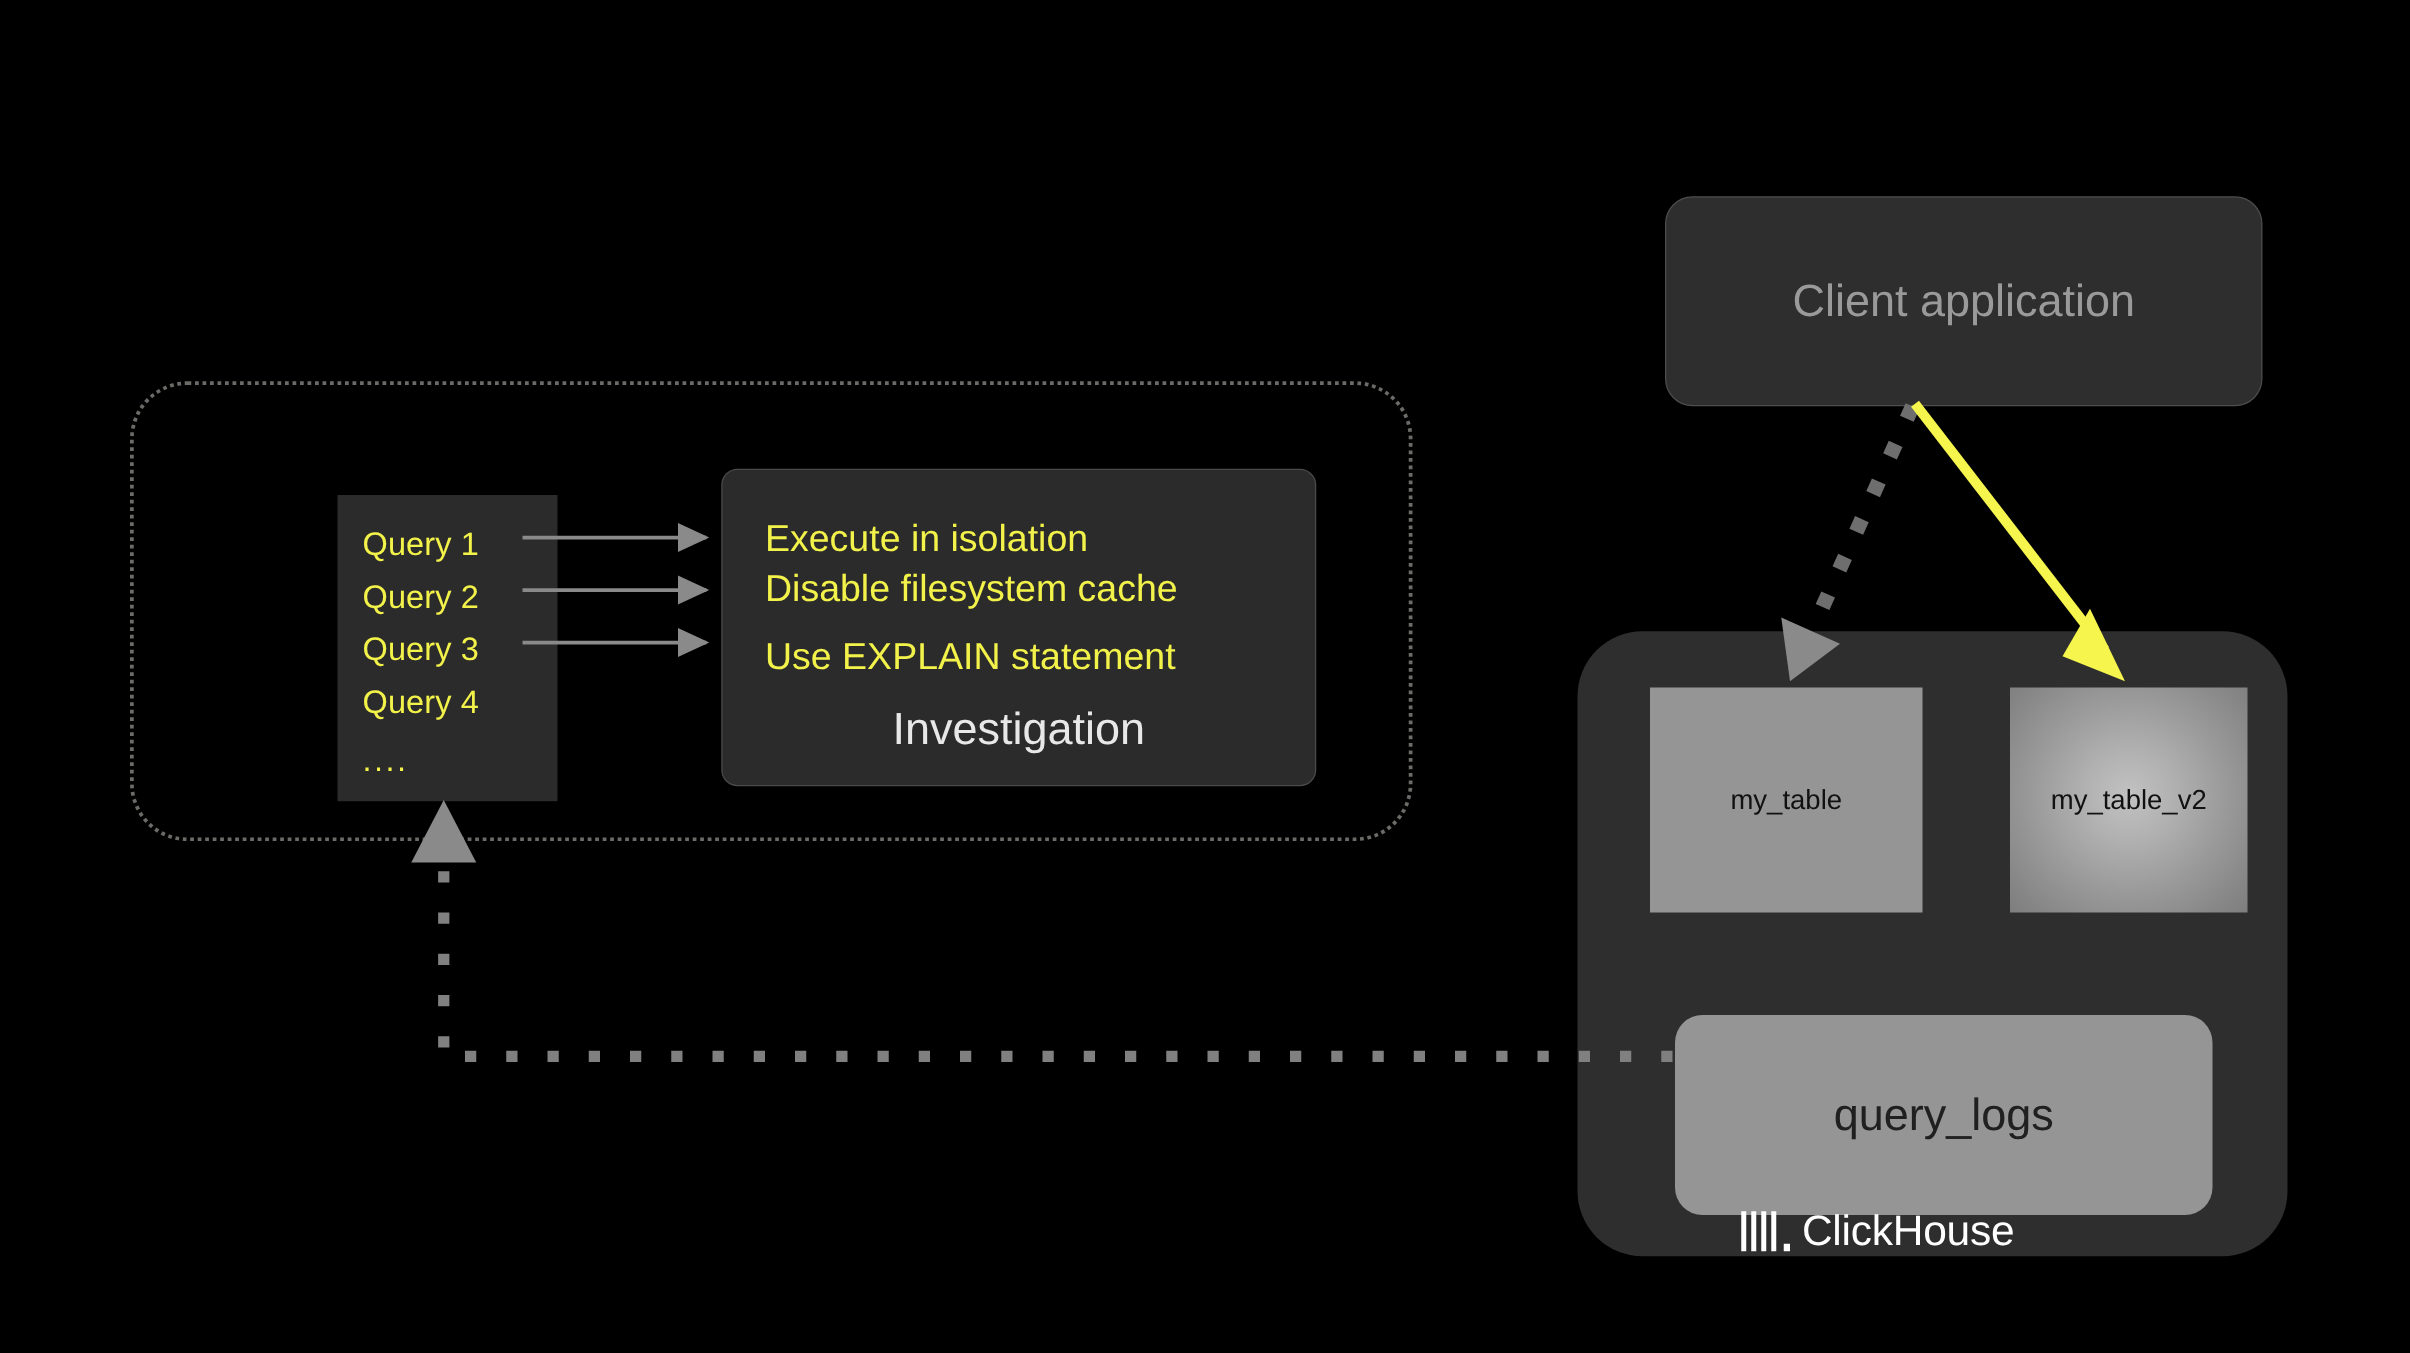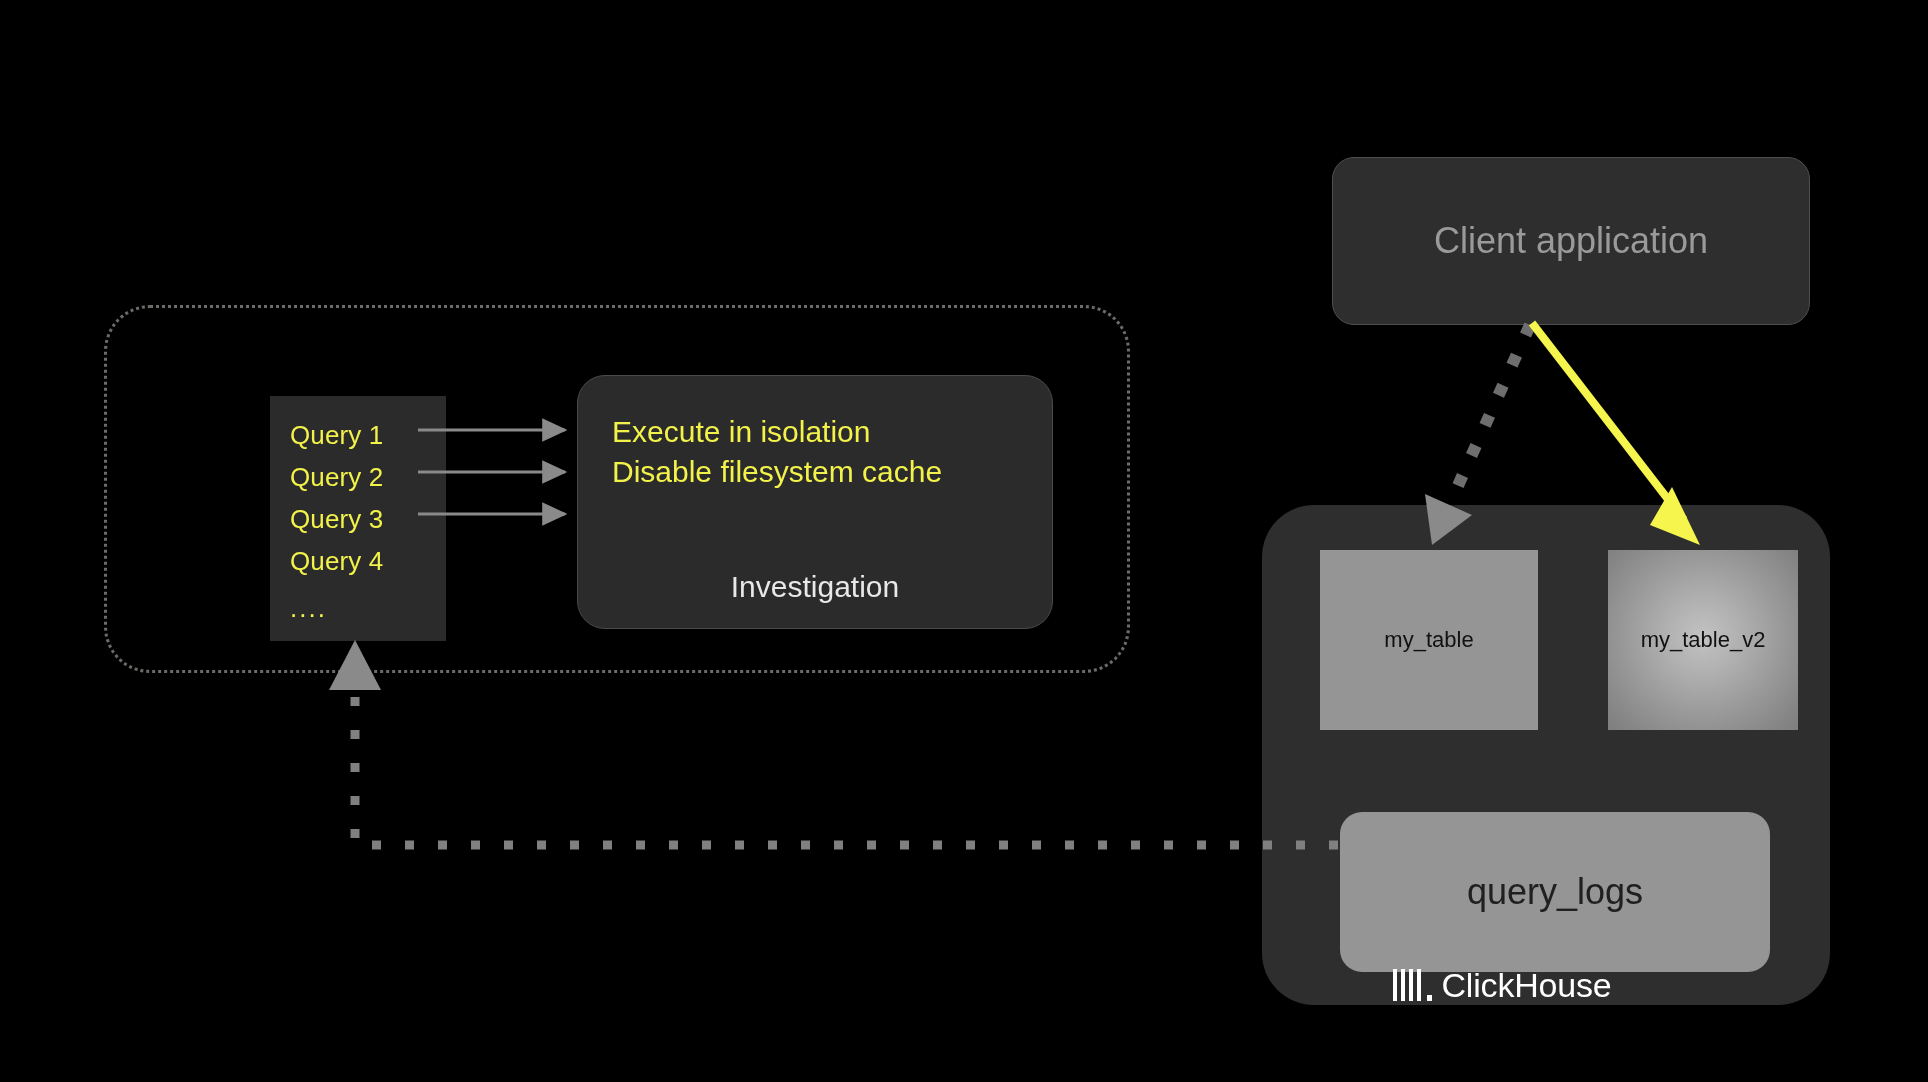--- a/index.html
+++ b/index.html
@@ -71,40 +71,40 @@
 
   
   .investigation-box {
     position: absolute;
     left: 577px;
     top: 375px;
     width: 476px;
     height: 254px;
     background: #2b2b2b;
     border: 1px solid #4a4a4a;
-    border-radius: 28px;
+    border-radius: 13px;
     box-sizing: border-box;
     z-index: 3;
     padding: 36px 0 0 34px;
   }
   .inv-line {
     color: #f2f24a;
     font-size: 30px;
     line-height: 40px;
     white-space: nowrap;
   }
   .inv-gap { height: 14px; }
   .inv-title {
     position: absolute;
     left: 0;
     right: 0;
     bottom: 24px;
     text-align: center;
     color: #e8e8e8;
-    font-size: 30px;
+    font-size: 36px;
   }
 
   
   .client-box {
     position: absolute;
     left: 1292px;
     top: 157px;
     width: 478px;
     height: 168px;
     background: #2e2e2e;
@@ -218,20 +218,21 @@
     <div class="query-item">Query 2</div>
     <div class="query-item">Query 3</div>
     <div class="query-item">Query 4</div>
     <div class="query-item ellipsis">....</div>
   </div>
 
   <div class="investigation-box">
     <div class="inv-line">Execute in isolation</div>
     <div class="inv-line">Disable filesystem cache</div>
     <div class="inv-gap"></div>
+    <div class="inv-line">Use EXPLAIN statement</div>
     <div class="inv-title">Investigation</div>
   </div>
 
   <div class="client-box">
     <span class="client-label">Client application</span>
   </div>
 
   <div class="ch-container"></div>
 
   <div class="tbl tbl-mytable">

